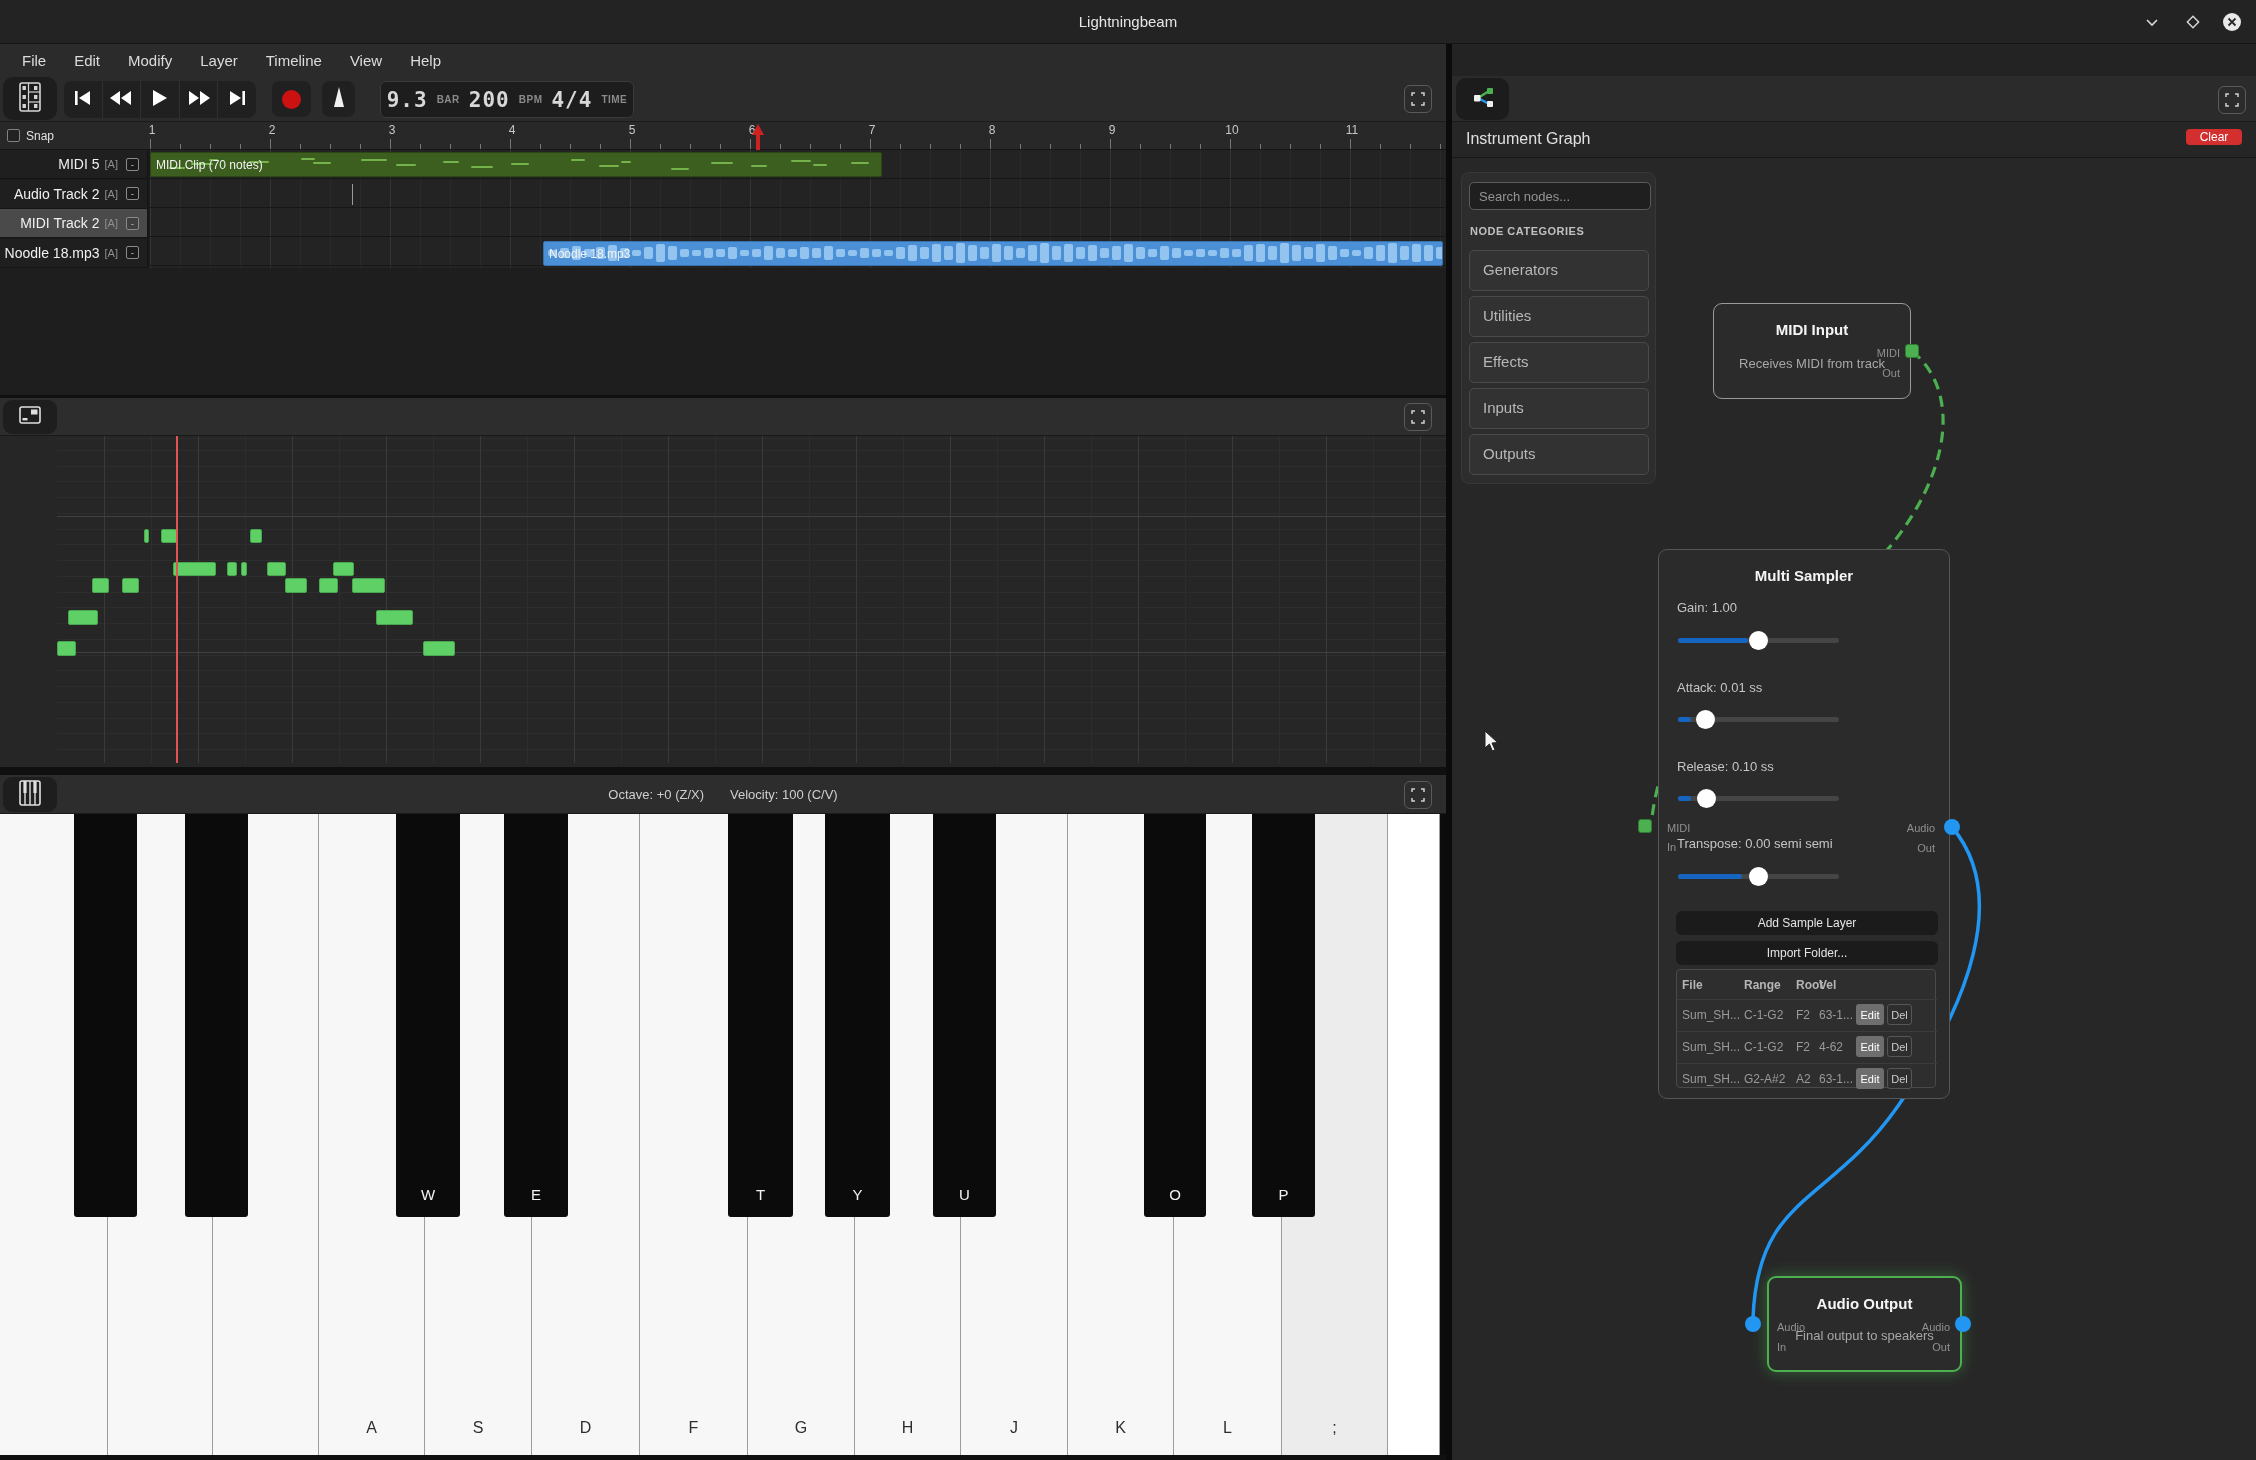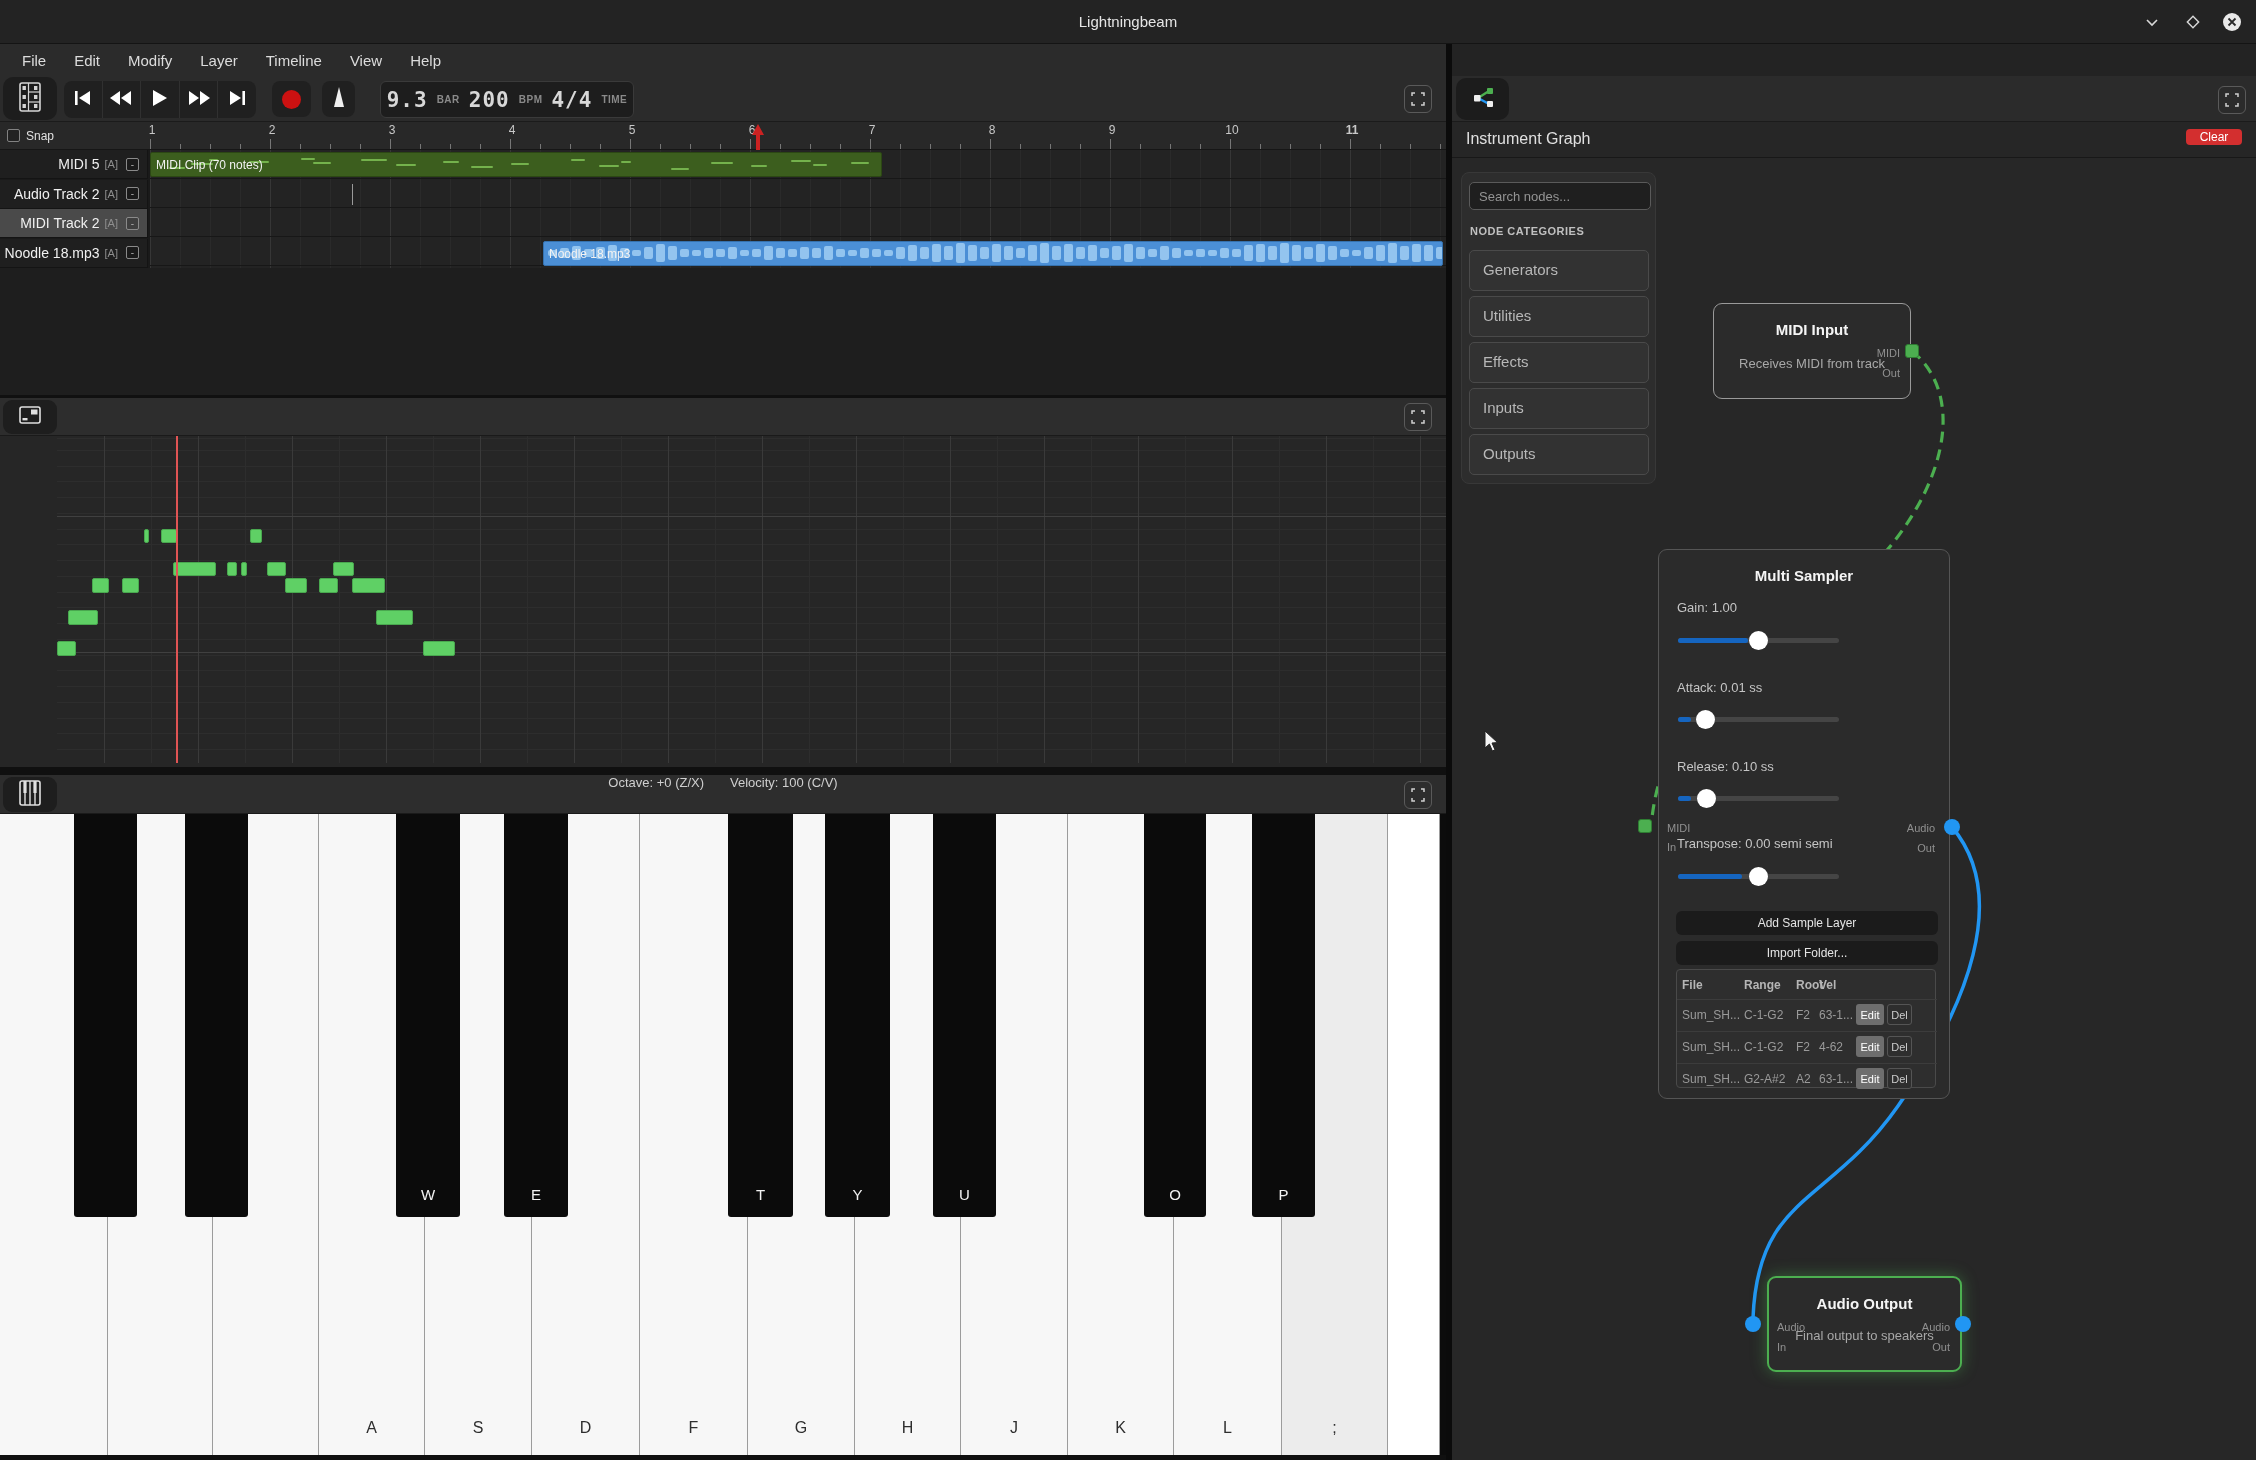--- a/index.html
+++ b/index.html
@@ -70,21 +70,21 @@
       #262626; background-position:0 14px; }
   .vline { position:absolute; top:0; width:1px; height:327px; }
   .note { position:absolute; background:#5fd065; border:1px solid #49a84f; border-radius:2px; }
   .octline { position:absolute; left:0; width:1389px; height:1px; background:#404040; }
   .playhead { position:absolute; top:0; width:2px; background:#e05454; }
 
   
   #kb-divider { left:0; top:767px; width:1446px; height:8px; background:#101010; }
   #kbpanel { left:0; top:775px; width:1446px; height:685px; background:#101010; }
   #kb-header { position:absolute; left:0; top:0; width:1446px; height:39px; background:#2d2d2d; border-bottom:1px solid #1a1a1a; }
-  #kb-center { position:absolute; left:0; top:0; width:1446px; height:39px; display:flex; justify-content:center; gap:26px;
+  #kb-center { position:absolute; left:0; top:0; width:1446px; height:39px; display:flex; align-items:center; justify-content:center; gap:26px;
                font-size:13px; color:#cfcfcf; }
   #kb-keys { position:absolute; left:0; top:39px; width:1446px; height:641px; background:#0c0c0c; }
   .wkey { position:absolute; top:0; height:641px; background:#f7f7f7; border-right:1px solid #9c9c9c; }
   .wkey-label { position:absolute; bottom:18px; width:100%; text-align:center; font-size:16px; color:#2e2e2e; }
   .bkey { position:absolute; top:0; height:403px; background:#0b0b0b; border-radius:0 0 3px 3px; }
   .bkey-label { position:absolute; bottom:14px; width:100%; text-align:center; font-size:15px; color:#f2f2f2; }
   #kb-bottom { position:absolute; left:0; top:680px; width:1446px; height:5px; background:#101010; }
 
   
   #rdivider { left:1446px; top:44px; width:6px; height:1416px; background:#0b0b0b; }
@@ -240,21 +240,21 @@
         <div class="ruler-num" style="position: absolute; left: 152px; top: 1px;">1</div>
         <div class="ruler-num" style="position: absolute; left: 272px; top: 1px;">2</div>
         <div class="ruler-num" style="position: absolute; left: 392px; top: 1px;">3</div>
         <div class="ruler-num" style="position: absolute; left: 512px; top: 1px;">4</div>
         <div class="ruler-num" style="position: absolute; left: 632px; top: 1px;">5</div>
         <div class="ruler-num" style="position: absolute; left: 752px; top: 1px;">6</div>
         <div class="ruler-num" style="position: absolute; left: 872px; top: 1px;">7</div>
         <div class="ruler-num" style="position: absolute; left: 992px; top: 1px;">8</div>
         <div class="ruler-num" style="position: absolute; left: 1112px; top: 1px;">9</div>
         <div class="ruler-num" style="position: absolute; left: 1232px; top: 1px;">10</div>
-        <div class="ruler-num" style="position: absolute; left: 1352px; top: 1px; font-weight: bold;">11</div>
+        <div class="ruler-num" style="position: absolute; left: 1352px; top: 1px;">11</div>
         <div class="tick" style="left: 150px; top: 17px; height: 10px;"></div>
         <div class="tick" style="left: 180px; top: 22px; height: 5px;"></div>
         <div class="tick" style="left: 210px; top: 22px; height: 5px;"></div>
         <div class="tick" style="left: 240px; top: 22px; height: 5px;"></div>
         <div class="tick" style="left: 270px; top: 17px; height: 10px;"></div>
         <div class="tick" style="left: 300px; top: 22px; height: 5px;"></div>
         <div class="tick" style="left: 330px; top: 22px; height: 5px;"></div>
         <div class="tick" style="left: 360px; top: 22px; height: 5px;"></div>
         <div class="tick" style="left: 390px; top: 17px; height: 10px;"></div>
         <div class="tick" style="left: 420px; top: 22px; height: 5px;"></div>

